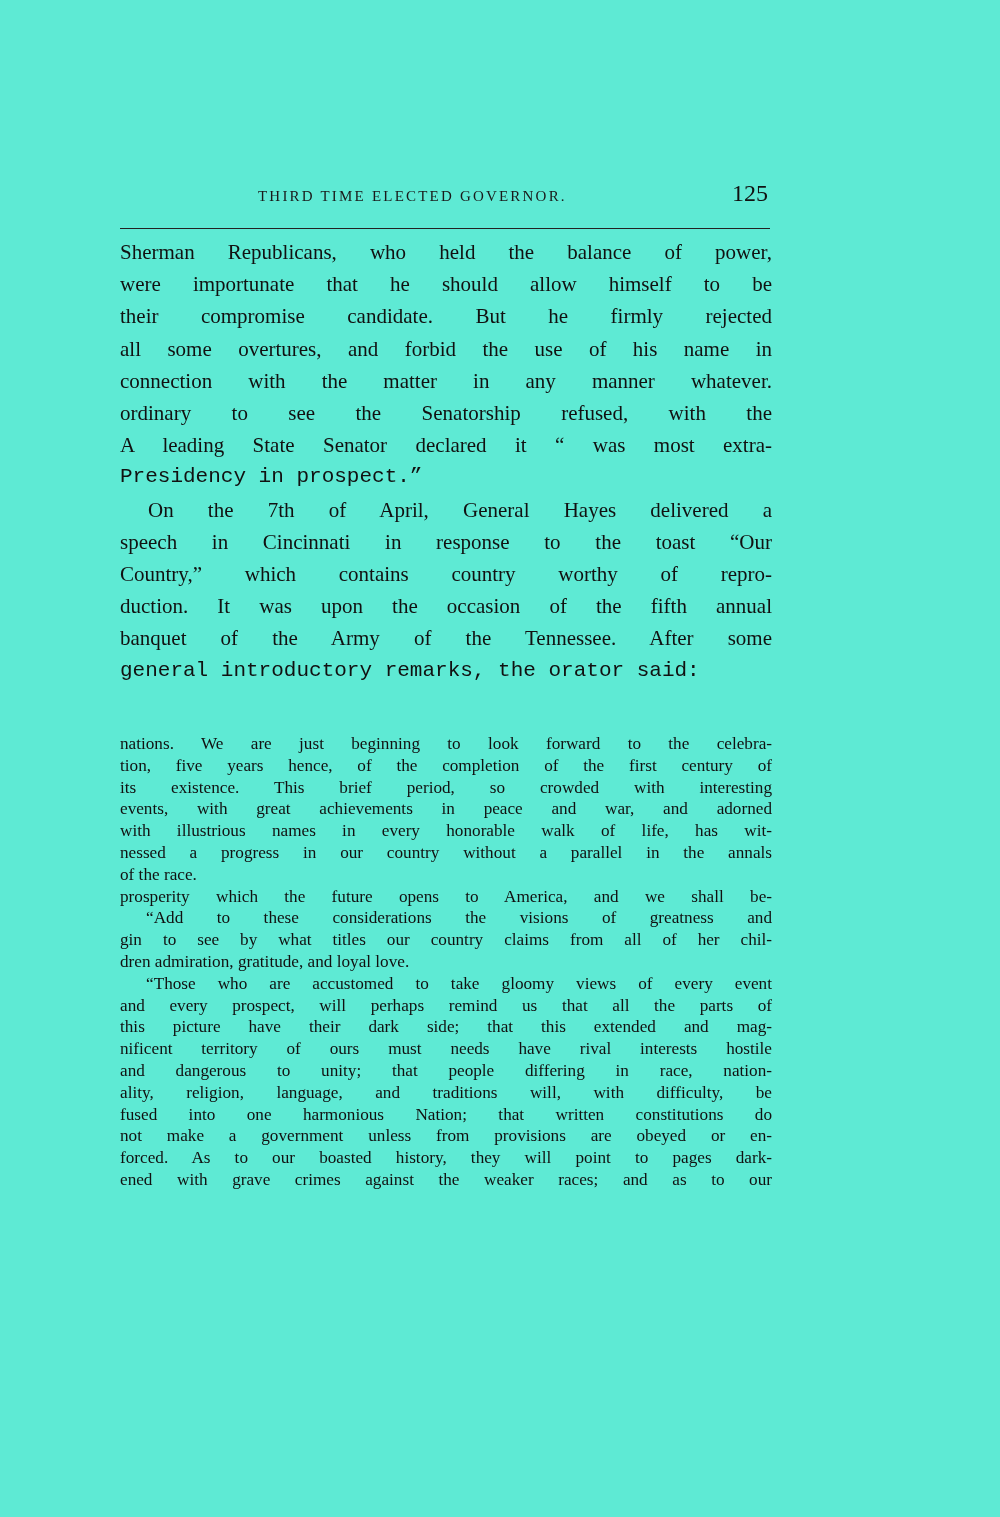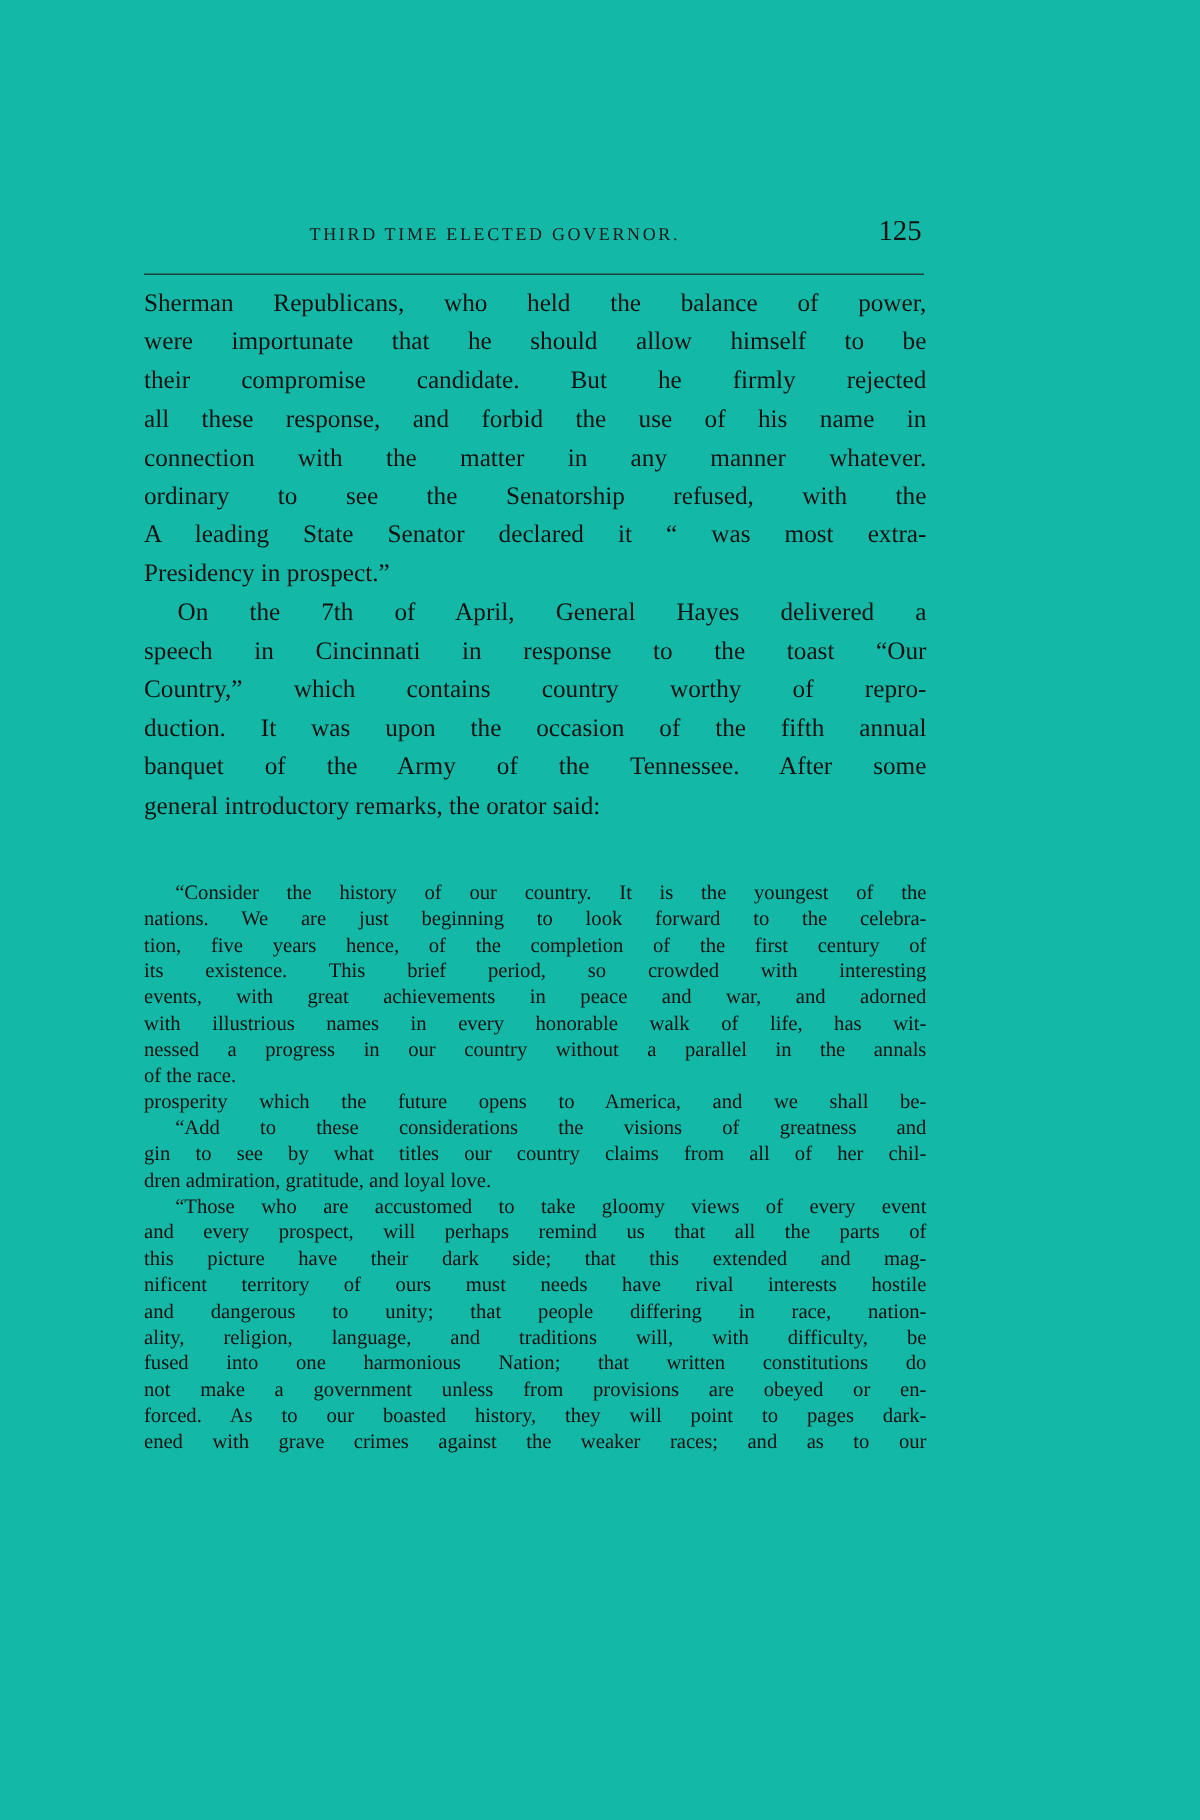--- a/index.html
+++ b/index.html
@@ -14,21 +14,21 @@
       overflow: hidden;
       font-family: "Liberation Serif", "DejaVu Serif", serif;
       color: #111111;
     }
     .page {
       position: absolute;
       left: 0;
       top: 0;
       width: 1000px;
       height: 1517px;
-      background: #14b8a6;
+      background: #5eead4;
     }
     .running-head {
       position: absolute;
       left: 120px;
       top: 180px;
       width: 650px;
       height: 30px;
     }
     .running-title {
       position: absolute;
@@ -66,20 +66,21 @@
       color: #111;
     }
     .body-text .line {
       display: block;
       white-space: nowrap;
       text-align-last: justify;
       text-align: justify;
     }
     .body-text .line.last {
       text-align-last: left;
+      font-family: Liberation Mono, monospace;
     }
     .body-text .line.indent {
       padding-left: 28px;
     }
     .quote {
       position: absolute;
       left: 120px;
       top: 733px;
       width: 652px;
       font-size: 17.2px;
@@ -108,37 +109,36 @@
     <span class="running-title">Third Time Elected Governor.</span>
     <span class="page-number">125</span>
   </div>
   <div class="head-rule"></div>
 
   <div class="body-text">
 
     <span class="line">Sherman Republicans, who held the balance of power,</span>
     <span class="line">were importunate that he should allow himself to be</span>
     <span class="line">their compromise candidate. But he firmly rejected</span>
-    <span class="line">all these response, and forbid the use of his name in</span>
+    <span class="line">all some overtures, and forbid the use of his name in</span>
     <span class="line">connection with the matter in any manner whatever.</span>
     <span class="line">ordinary to see the Senatorship refused, with the</span>
     <span class="line">A leading State Senator declared it “ was most extra-</span>
     <span class="line last">Presidency in prospect.”</span>
 
     <span class="line indent">On the 7th of April, General Hayes delivered a</span>
     <span class="line">speech in Cincinnati in response to the toast “Our</span>
     <span class="line">Country,” which contains country worthy of repro-</span>
     <span class="line">duction. It was upon the occasion of the fifth annual</span>
     <span class="line">banquet of the Army of the Tennessee. After some</span>
     <span class="line last">general introductory remarks, the orator said:</span>
   </div>
 
   <div class="quote">
 
-    <span class="line indent">“Consider the history of our country. It is the youngest of the</span>
     <span class="line">nations. We are just beginning to look forward to the celebra-</span>
     <span class="line">tion, five years hence, of the completion of the first century of</span>
     <span class="line">its existence. This brief period, so crowded with interesting</span>
     <span class="line">events, with great achievements in peace and war, and adorned</span>
     <span class="line">with illustrious names in every honorable walk of life, has wit-</span>
     <span class="line">nessed a progress in our country without a parallel in the annals</span>
     <span class="line last">of the race.</span>
 
     <span class="line">prosperity which the future opens to America, and we shall be-</span>
     <span class="line indent">“Add to these considerations the visions of greatness and</span>

